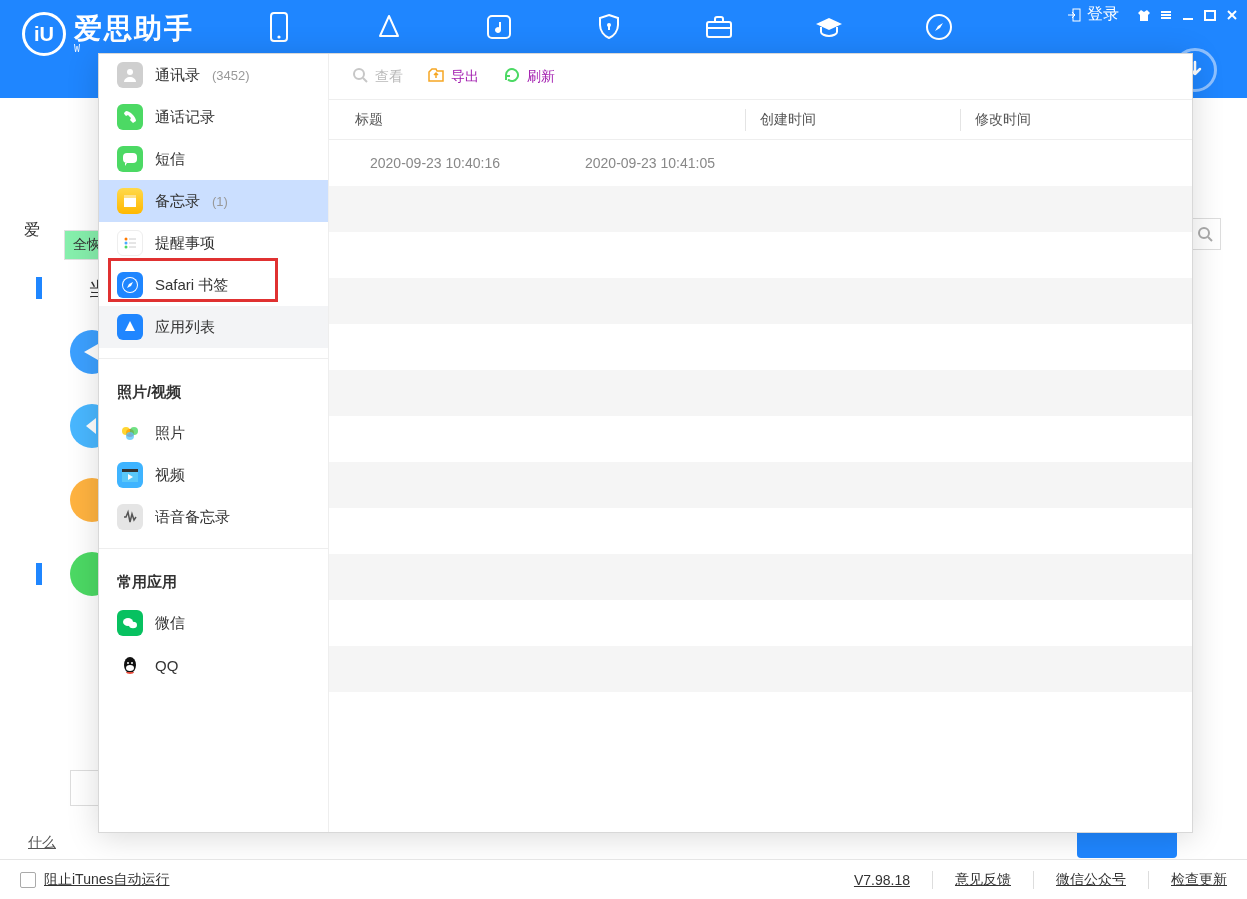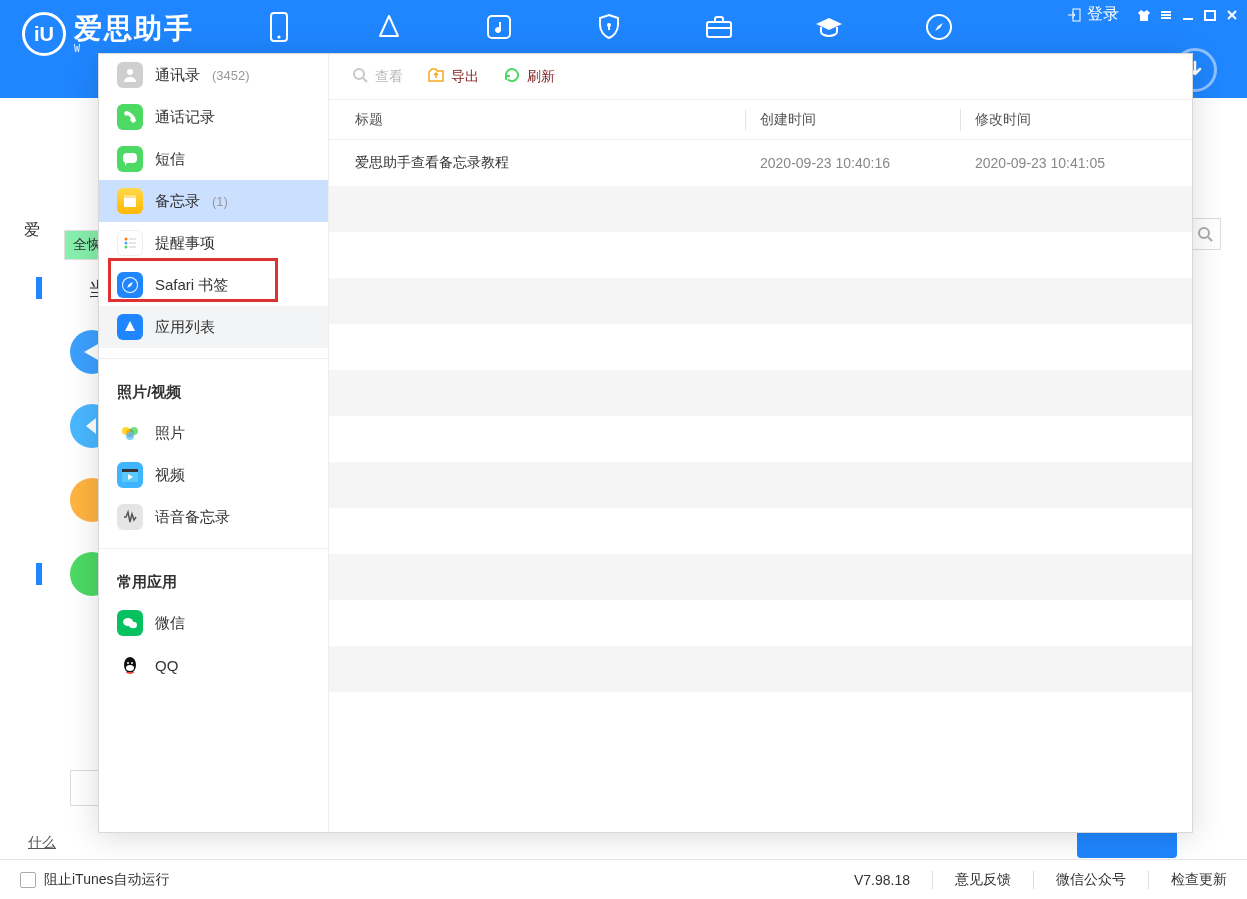--- a/index.html
+++ b/index.html
@@ -51,36 +51,36 @@
 .side-item.active { background:#cbdfff; }
 .side-item.hl { background:#f3f4f6; }
 .side-icon { width:26px; height:26px; border-radius:6px; display:flex; align-items:center; justify-content:center; color:#fff; font-size:16px; flex-shrink:0; }
 .side-count { color:#999; font-size:13px; }
 .side-divider { height:1px; background:#eee; margin:10px 0; }
 .redbox { position:absolute; left:108px; top:258px; width:170px; height:44px; border:3px solid #e03131; pointer-events:none; }
 
 
 .content { flex:1; display:flex; flex-direction:column; }
 .toolbar { height:46px; display:flex; align-items:center; gap:24px; padding:0 22px; border-bottom:1px solid #eee; }
-.tbtn2 { display:flex; align-items:center; gap:6px; font-size:14px; color:#7f1d1d; cursor:pointer; }
+.tbtn2 { display:flex; align-items:center; gap:6px; font-size:14px; color:#a21caf; cursor:pointer; }
 .tbtn2.disabled { color:#b9b9b9; cursor:default; }
 .tbtn2 .ti { font-size:16px; }
 .table-head { display:flex; height:40px; align-items:center; padding:0 26px; font-size:14px; color:#555; border-bottom:1px solid #eee; }
 .col-title { flex: 0 0 390px; }
 .col-created { flex: 0 0 200px; }
 .col-modified { flex: 1; }
 .table-head .sep { width:1px; height:22px; background:#e4e4e4; margin-right:14px; }
 .tbody { flex:1; overflow:auto; }
 .trow { display:flex; height:46px; align-items:center; padding:0 26px; font-size:14px; }
 .trow:nth-child(even){ background:#f5f5f5; }
 .trow.blank { color:transparent; }
 .trow .col-created, .trow .col-modified { color:#888; }
 
 
-.footer { position:absolute; left:0; right:0; bottom:0; height:40px; border-top:1px solid #e5e5e5; display:flex; align-items:center; padding:0 20px; font-size:14px; color:#333; background:#fff; }
+.footer { position:absolute; left:0; right:0; bottom:0; height:40px; border-top:1px solid #e5e5e5; display:flex; align-items:center; padding:0 20px; font-size:14px; color:#333; background:#fff;text-decoration:underline; }
 .footer .chk { width:16px; height:16px; border:1px solid #aaa; margin-right:8px; border-radius:2px; }
 .footer .spacer { flex:1; }
 .footer .fitem { margin-left:22px; padding-left:22px; border-left:1px solid #ddd; }
 .footer .fitem.first { border-left:none; padding-left:0; }
 </style>
 </head>
 <body>
 
 <div class="app-header">
   <div class="app-logo">
@@ -387,21 +387,20 @@
       <div class="table-head">
         <div class="col-title">标题</div>
         <div class="sep"></div>
         <div class="col-created">创建时间</div>
         <div class="sep"></div>
         <div class="col-modified">修改时间</div>
       </div>
 
       <div class="tbody">
         <div class="trow">
-          <div class="col-title">爱思助手查看备忘录教程</div>
           <div style="width:15px;"></div>
           <div class="col-created">2020-09-23 10:40:16</div>
           <div style="width:15px;"></div>
           <div class="col-modified">2020-09-23 10:41:05</div>
         </div>
         <div class="trow blank">.</div>
         <div class="trow blank">.</div>
         <div class="trow blank">.</div>
         <div class="trow blank">.</div>
         <div class="trow blank">.</div>

